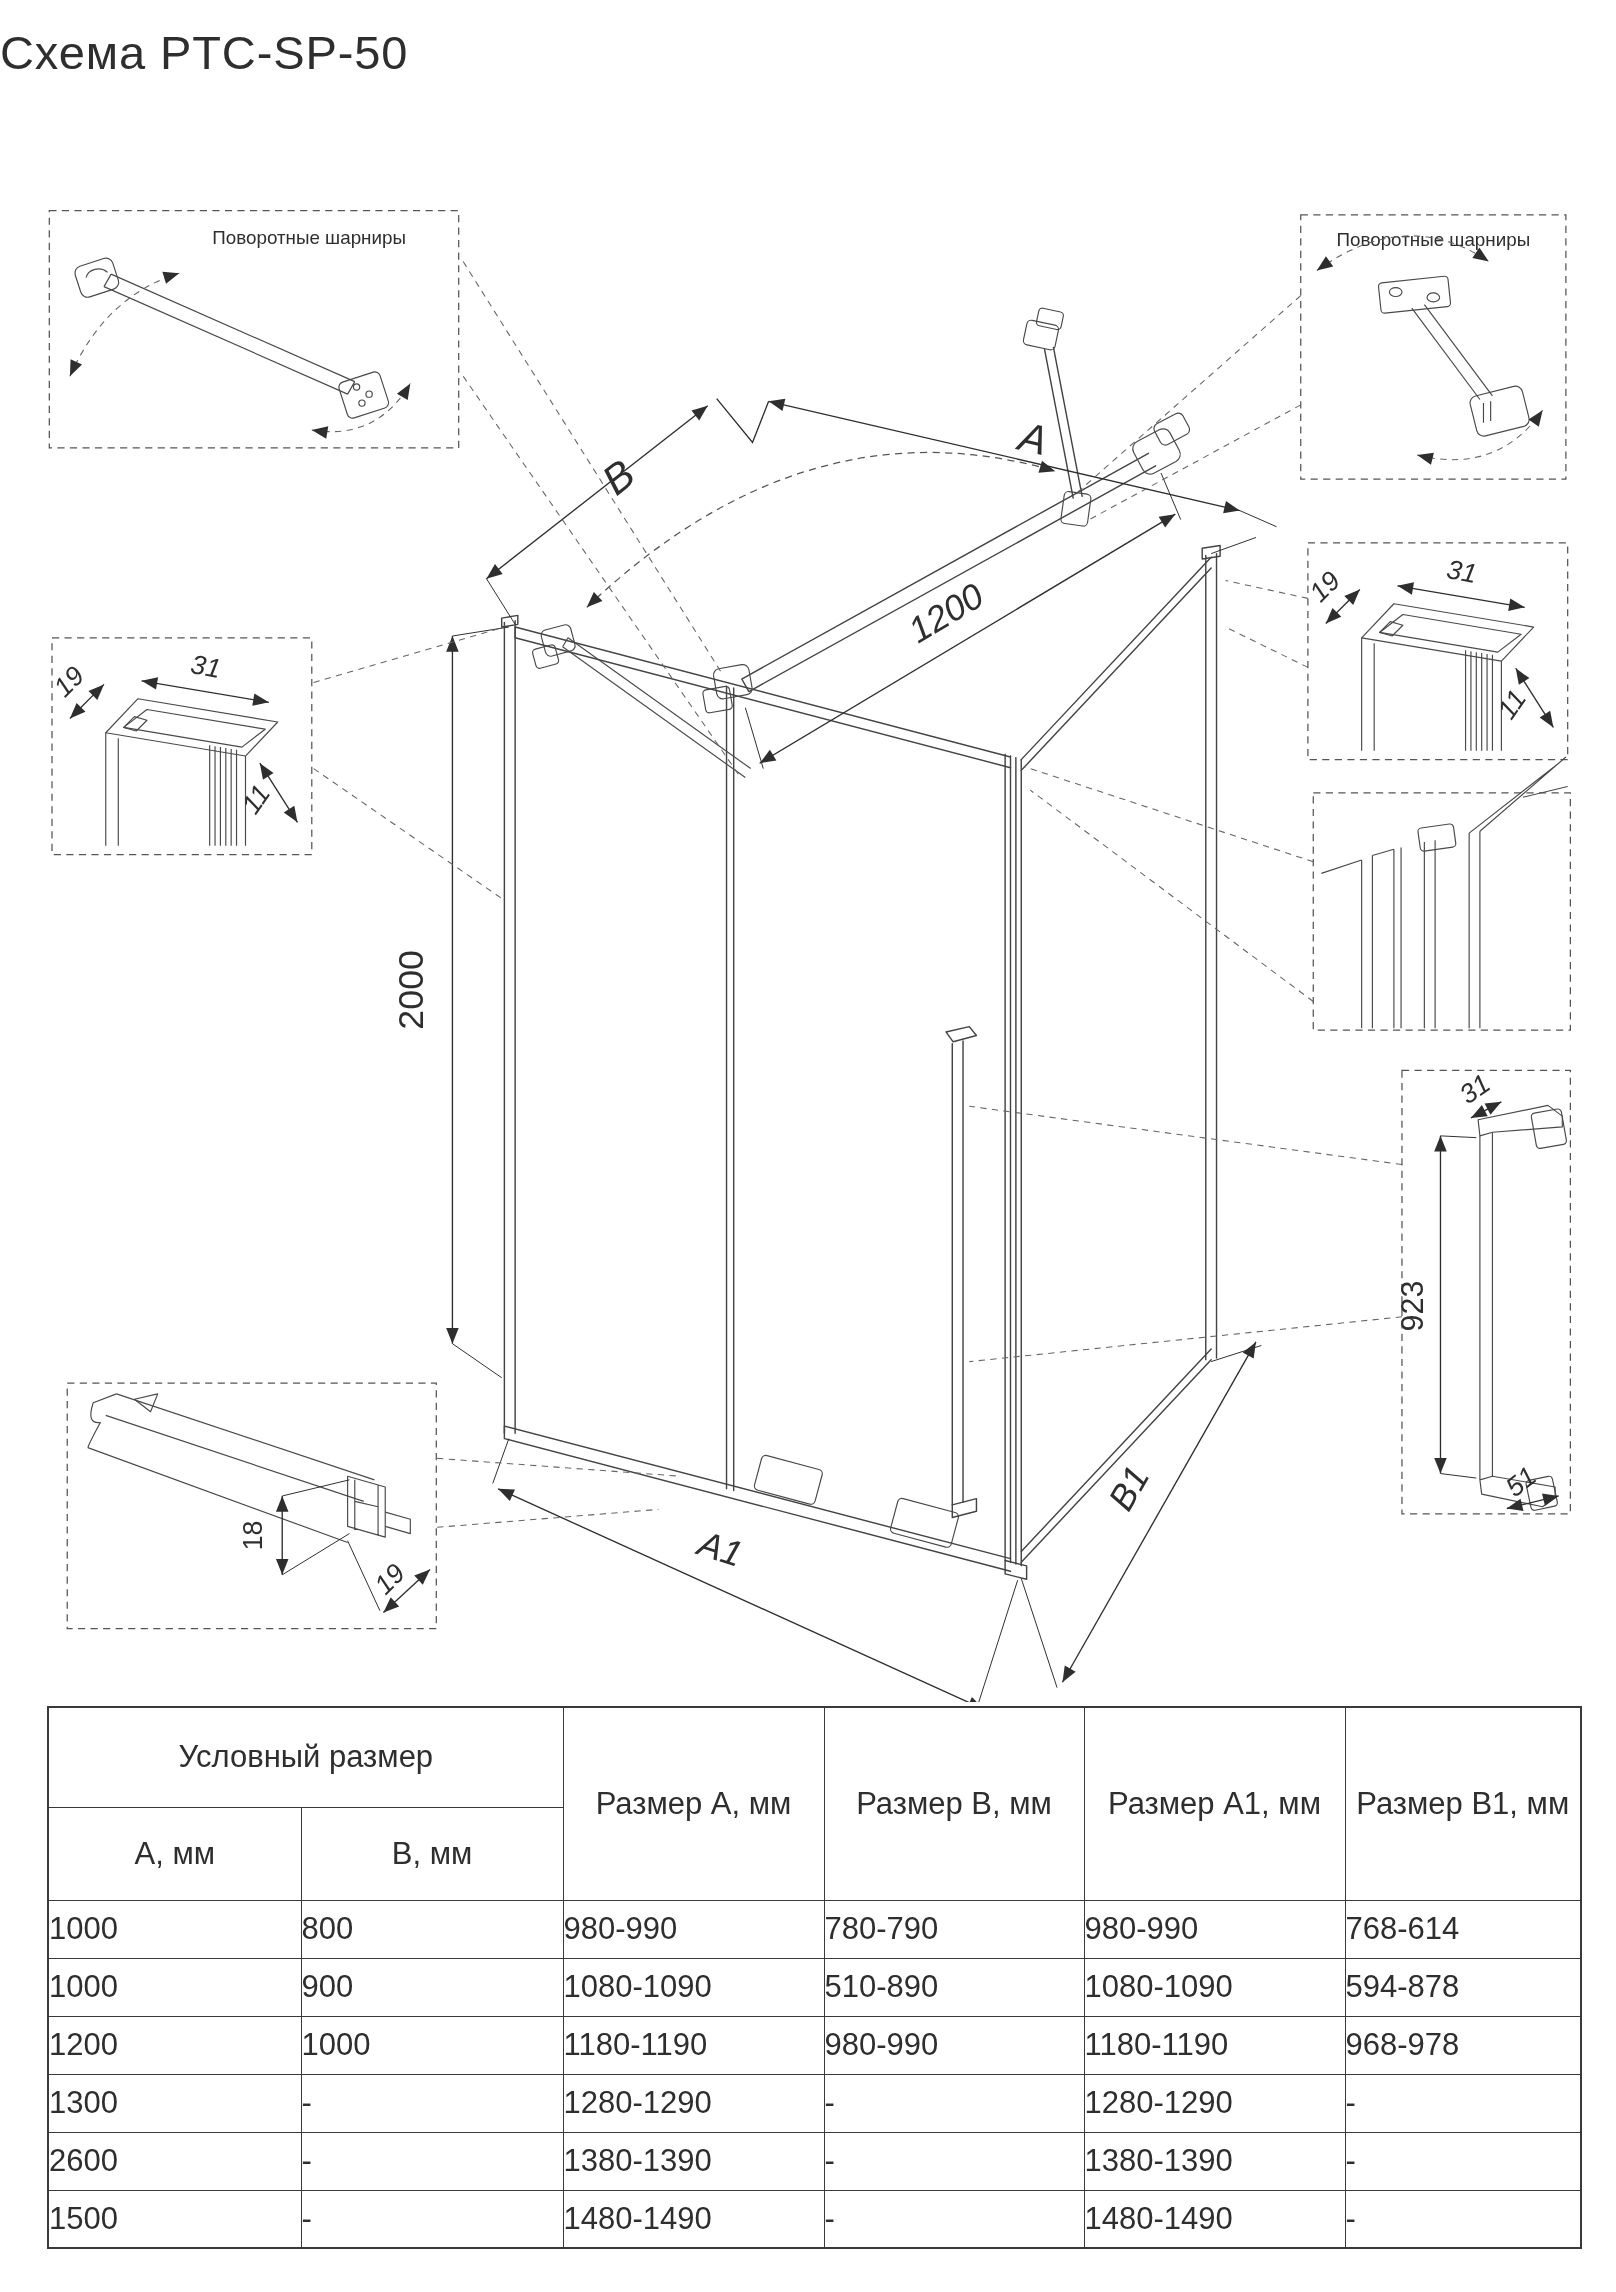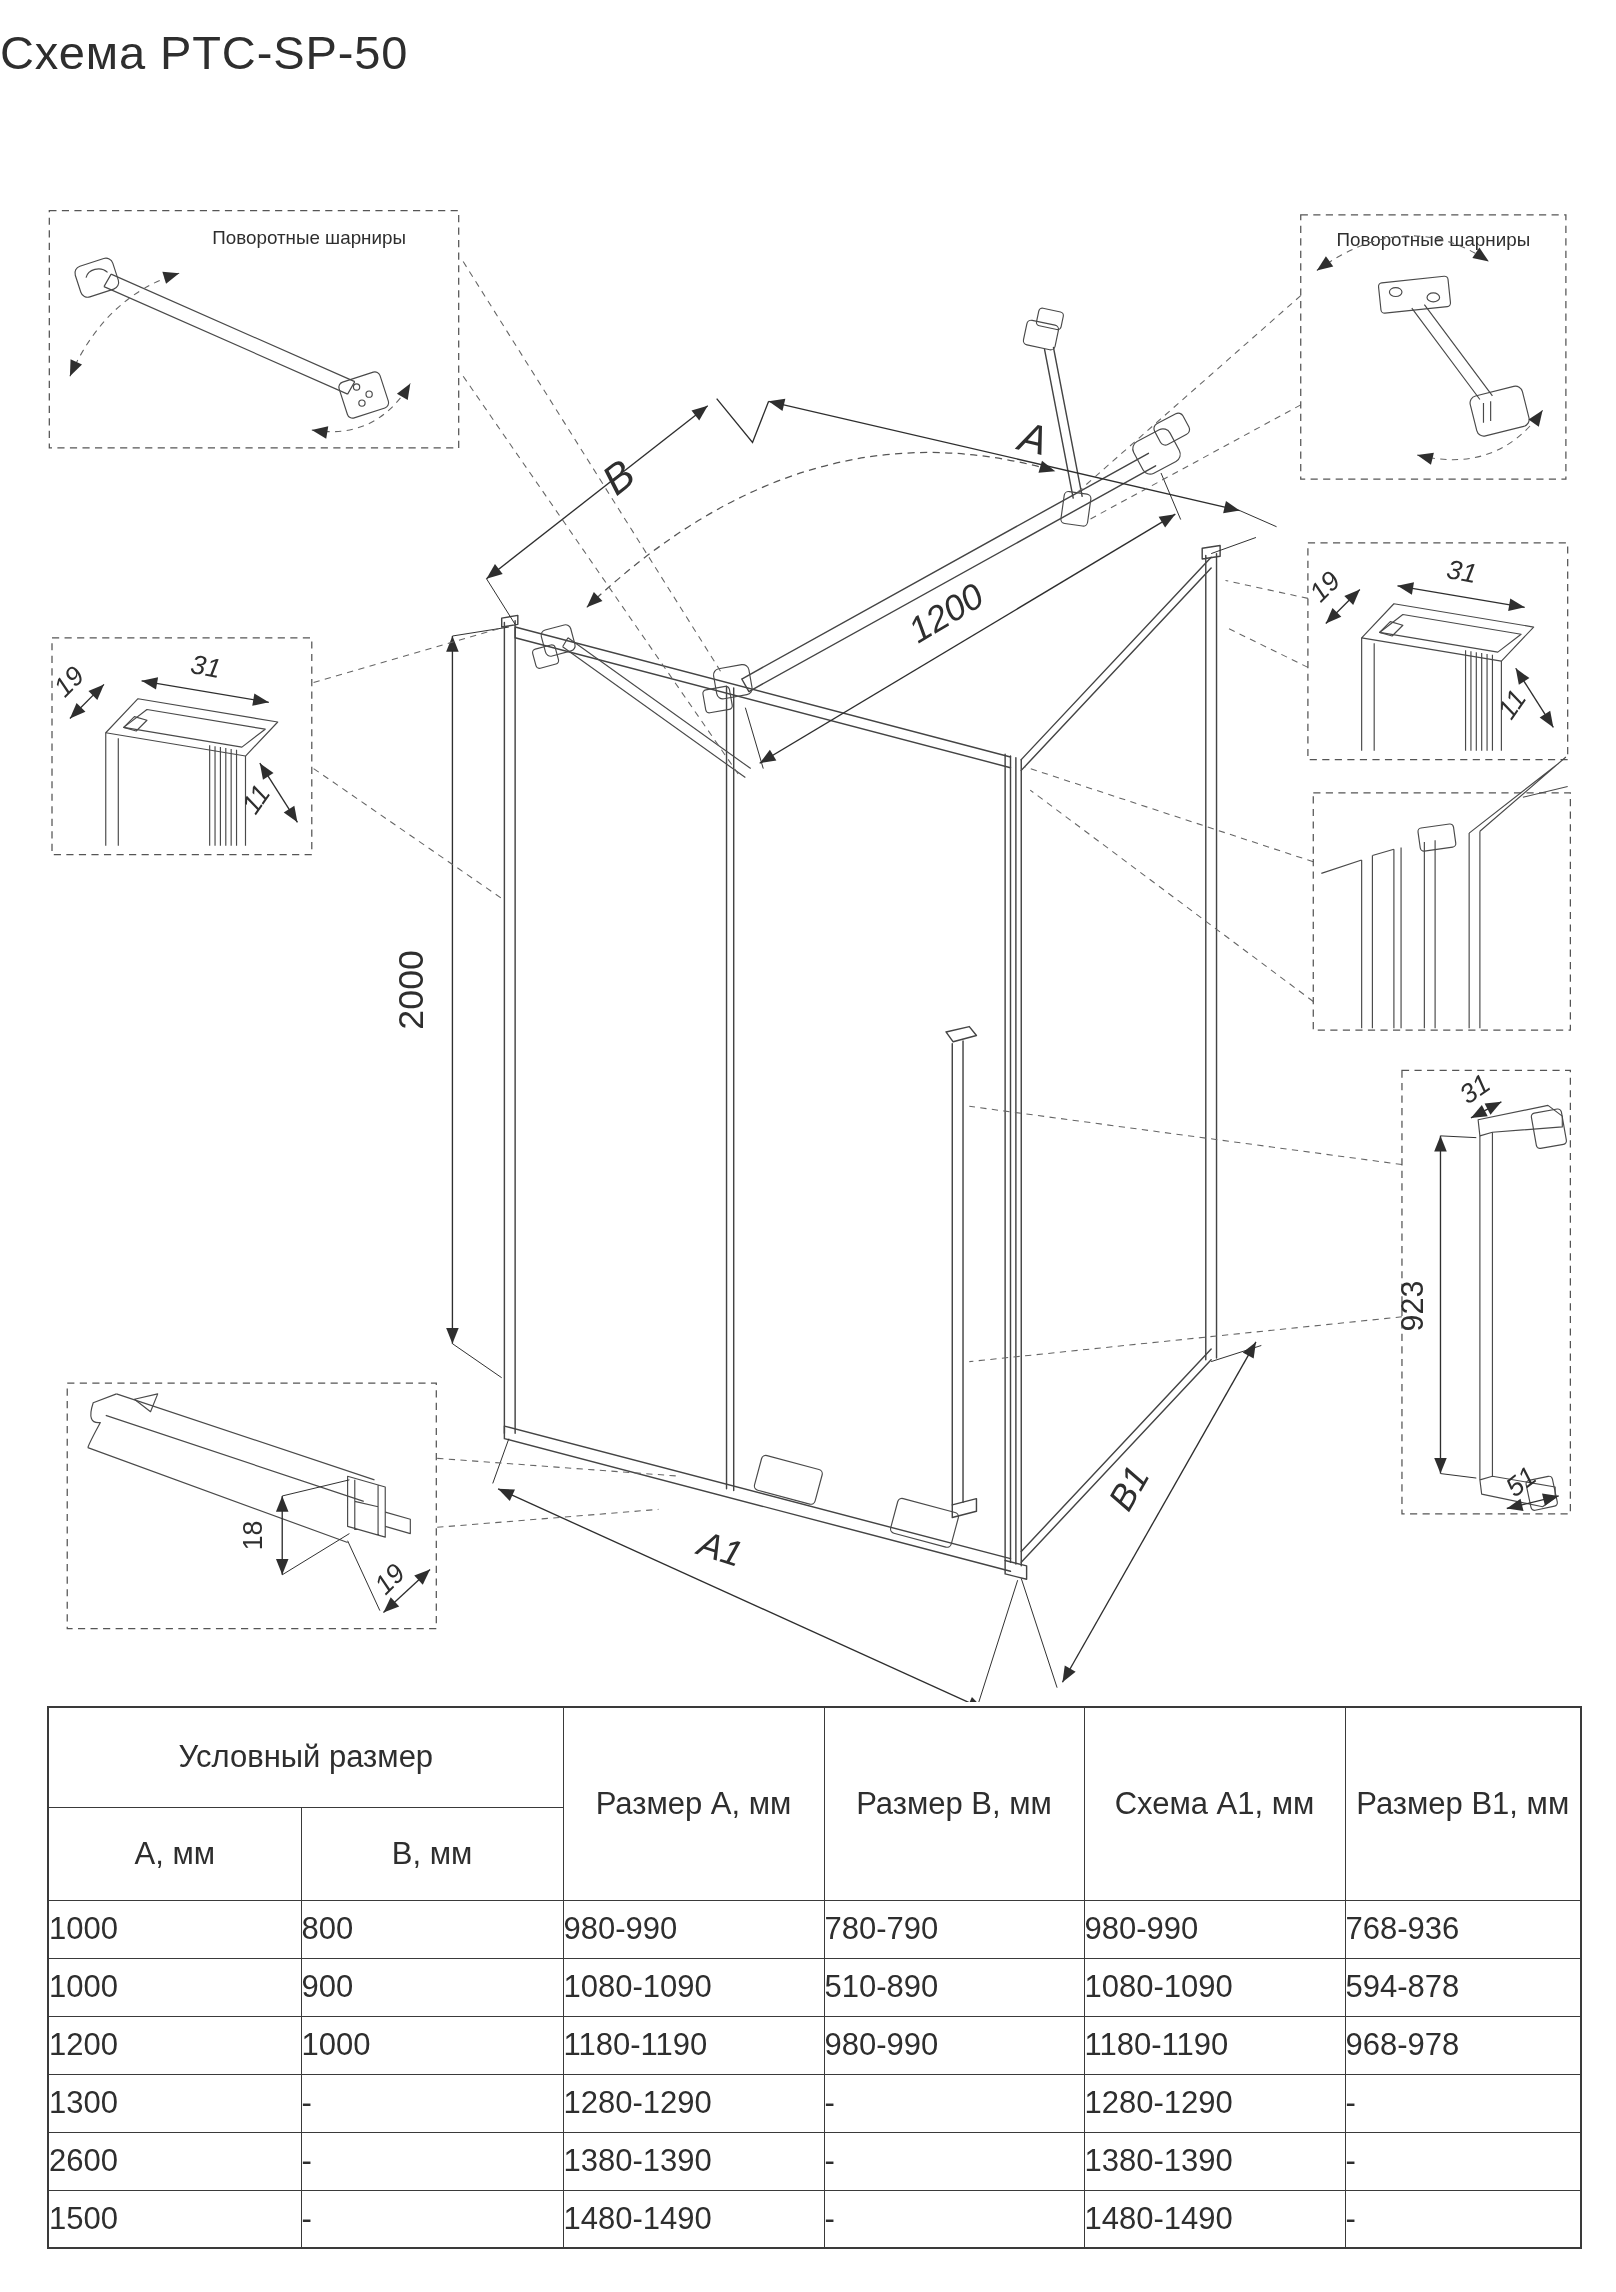--- a/index.html
+++ b/index.html
@@ -224,36 +224,36 @@
         <col style="width:261px">
       <col style="width:260px">
         <col style="width:261px">
         <col style="width:236px">
     </colgroup>
     <thead>
       <tr class="group-h">
         <th colspan="2">Условный размер</th>
         <th rowspan="2">Размер А, мм</th>
         <th rowspan="2">Размер В, мм</th>
-        <th rowspan="2">Схема А1, мм</th>
+        <th rowspan="2">Размер А1, мм</th>
         <th rowspan="2">Размер В1, мм</th>
       </tr>
       <tr class="sub-h">
         <th>А, мм</th>
         <th>В, мм</th>
       </tr>
     </thead>
     <tbody>
       <tr>
         <td>1000</td>
         <td>800</td>
         <td>980-990</td>
         <td>780-790</td>
         <td>980-990</td>
-        <td>768-936</td>
+        <td>768-614</td>
       </tr>
       <tr>
         <td>1000</td>
         <td>900</td>
         <td>1080-1090</td>
         <td>510-890</td>
         <td>1080-1090</td>
         <td>594-878</td>
       </tr>
       <tr>

